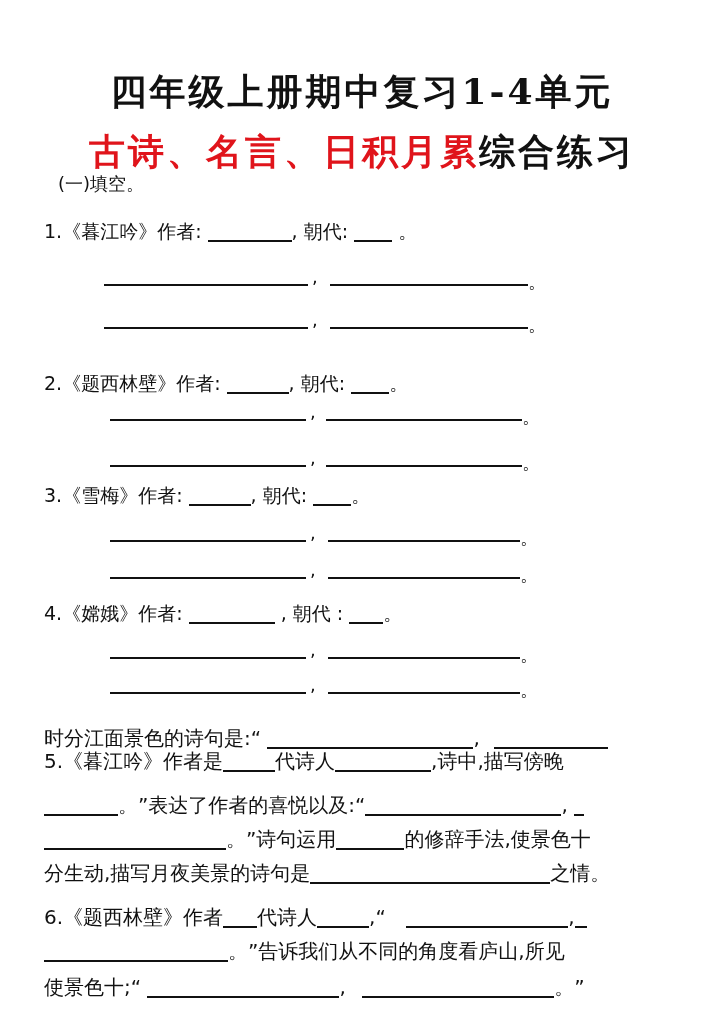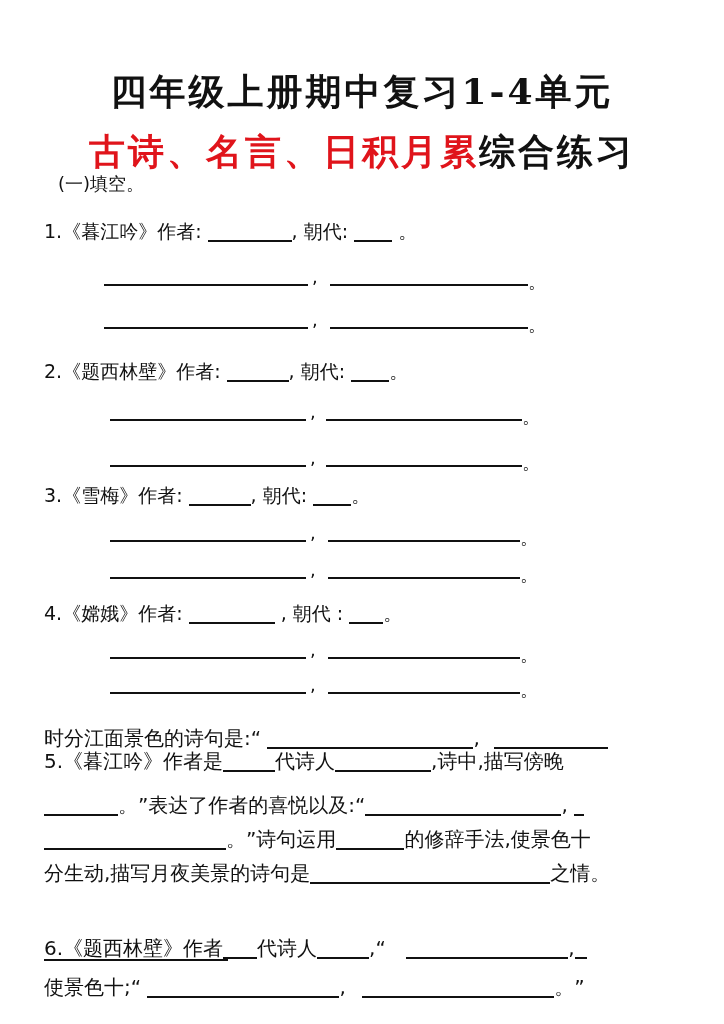--- a/index.html
+++ b/index.html
@@ -45,21 +45,21 @@
 </div>
 <div class="hline" style="left:104px; top:284px; width:204px;"></div>
 <div class="punct" style="left:312px; top:266px;">,</div>
 <div class="hline" style="left:330px; top:284px; width:198px;"></div>
 <div class="punct" style="left:528px; top:270px;">。</div>
 <div class="hline" style="left:104px; top:327px; width:204px;"></div>
 <div class="punct" style="left:312px; top:309px;">,</div>
 <div class="hline" style="left:330px; top:327px; width:198px;"></div>
 <div class="punct" style="left:528px; top:313px;">。</div>
 
-<div class="abs line" style="left:44px; top:358px;">
+<div class="abs line" style="left:44px; top:370px;">
   <span>2.</span><span>《题西林壁》</span><span>作者:</span>
   <span class="blank" style="width:62px"></span><span>,</span>
   <span>朝代:</span>
   <span class="blank" style="width:38px"></span><span>。</span>
 </div>
 <div class="hline" style="left:110px; top:419px; width:196px;"></div>
 <div class="punct" style="left:310px; top:401px;">,</div>
 <div class="hline" style="left:326px; top:419px; width:196px;"></div>
 <div class="punct" style="left:522px; top:405px;">。</div>
 <div class="hline" style="left:110px; top:465px; width:196px;"></div>
@@ -109,24 +109,24 @@
 <div class="abs para" style="top:792px;">
   <span class="blank" style="width:74px"></span><span>。”表达了作者的喜悦以及:“</span><span class="blank" style="width:196px"></span><span>,</span><span class="blank" style="width:10px; margin-left:6px"></span>
 </div>
 <div class="abs para" style="top:826px;">
   <span class="blank" style="width:182px"></span><span>。”诗句运用</span><span class="blank" style="width:68px"></span><span>的修辞手法,使景色十</span>
 </div>
 <div class="abs para" style="top:860px;">
   <span>分生动,描写月夜美景的诗句是</span><span class="blank" style="width:240px"></span><span>之情。</span>
 </div>
 
-<div class="abs para" style="top:904px;margin-top:31px;">
+<div class="abs para" style="top:904px;">
   <span>6.《题西林壁》作者</span><span class="blank" style="width:34px"></span><span>代诗人</span><span class="blank" style="width:52px"></span><span>,“</span>
   <span class="blank" style="width:162px; margin-left:14px"></span><span>,</span><span class="blank" style="width:12px"></span>
 </div>
 <div class="abs para" style="top:938px;">
-  <span class="blank" style="width:184px"></span>
+  <span class="blank" style="width:184px"></span><span>。”告诉我们从不同的角度看庐山,所见</span>
 </div>
 <div class="abs para" style="top:974px;">
   <span>使景色十;“</span>
   <span class="blank" style="width:192px"></span><span>,</span>
   <span class="blank" style="width:192px; margin-left:10px"></span><span>。”</span>
 </div>
 
 </body></html>

